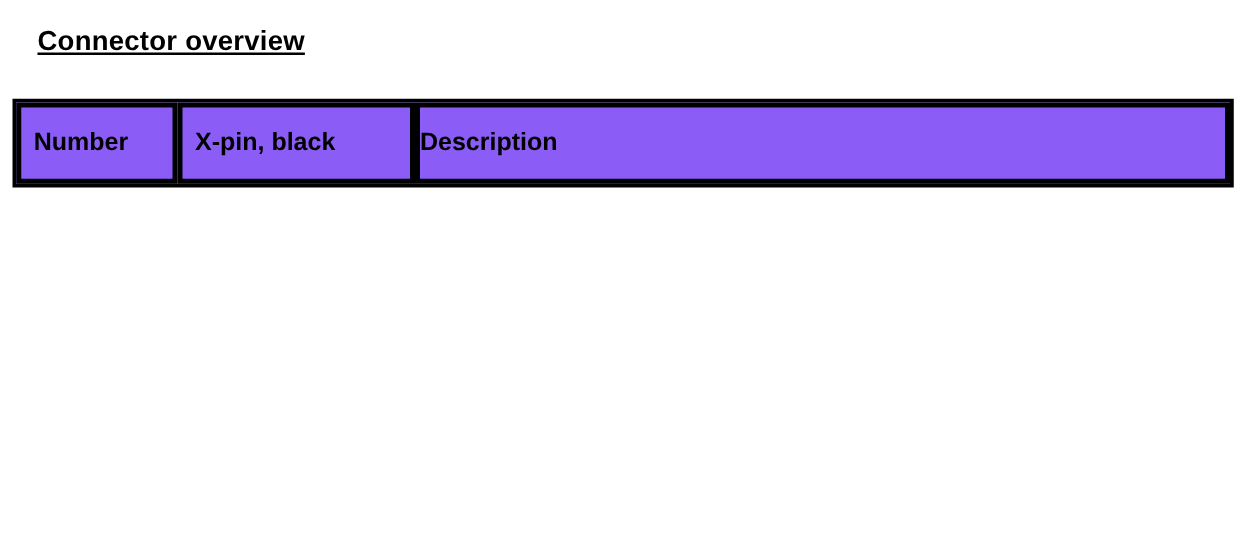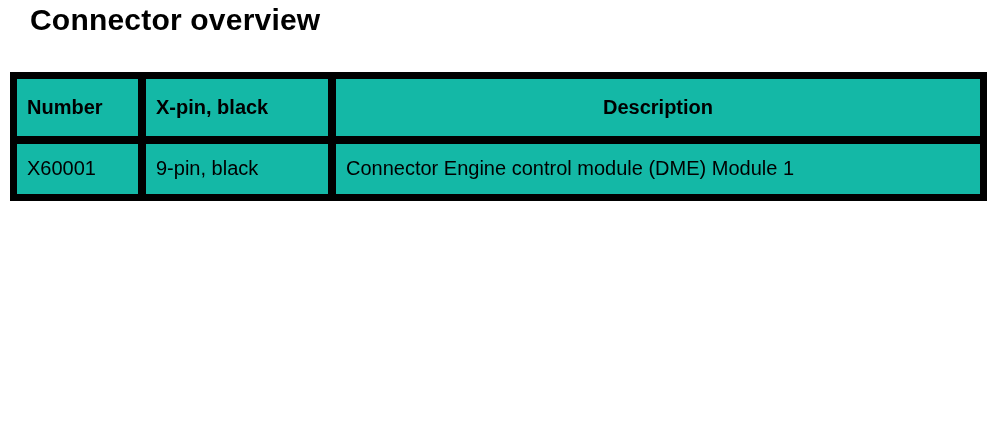--- a/index.html
+++ b/index.html
@@ -6,53 +6,53 @@
     margin: 0;
     padding: 0;
     background: #ffffff;
     width: 1008px;
     height: 448px;
     font-family: "Liberation Sans", sans-serif;
     color: #000000;
     overflow: hidden;
   }
   .page-title {
-    font-size: 30px;
+    font-size: 22px;
     font-weight: bold;
-    margin: 3px 0 0 30px;
+    margin: 20px 0 0 30px;
     line-height: 1.15;
     letter-spacing: 0.2px;
+    text-decoration: underline;
   }
   table.connector-table {
     border-collapse: separate;
     border-spacing: 0;
     border: 3px solid #000000;
     margin: 34px 0 0 10px;
     table-layout: fixed;
     width: 971px;
   }
   .connector-table th,
   .connector-table td {
     box-sizing: border-box;
     border: 4px solid #000000;
-    background: #14b8a6;
+    background: #8b5cf6;
     font-size: 20px;
     vertical-align: middle;
     text-align: left;
     padding: 0 4px 0 10px;
     height: 58px;
     white-space: nowrap;
     overflow: hidden;
   }
   .connector-table th {
     font-weight: bold;
     height: 65px;
   }
   .connector-table th.col-desc-h {
-    text-align: center;
     padding: 0;
   }
   col.col-number { width: 129px; }
   col.col-pin    { width: 190px; }
   col.col-desc   { width: 652px; }
 </style>
 </head>
 <body>
 
 <h1 class="page-title">Connector overview</h1>
@@ -64,19 +64,14 @@
     <col class="col-desc">
   </colgroup>
   <thead>
     <tr>
       <th>Number</th>
       <th>X-pin, black</th>
       <th class="col-desc-h">Description</th>
     </tr>
   </thead>
   <tbody>
-    <tr>
-      <td>X60001</td>
-      <td>9-pin, black</td>
-      <td>Connector Engine control module (DME) Module 1</td>
-    </tr>
   </tbody>
 </table>
 
 </body></html>

